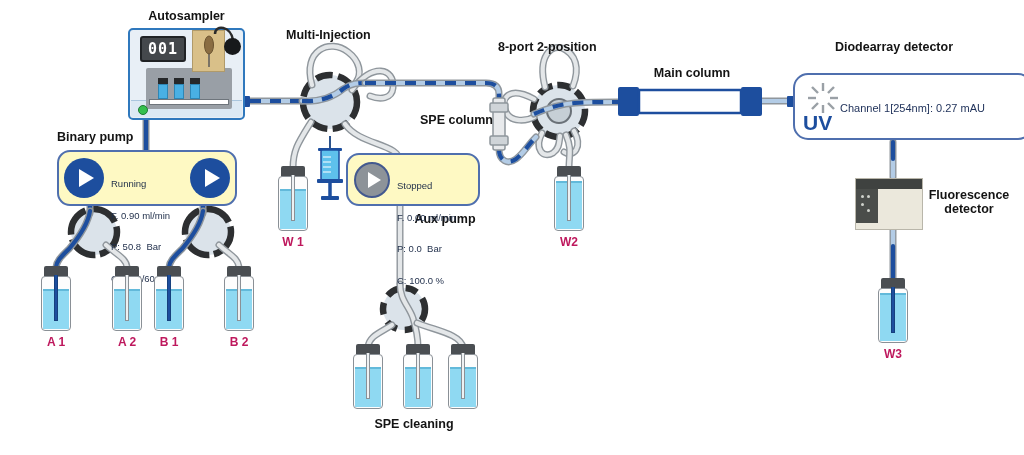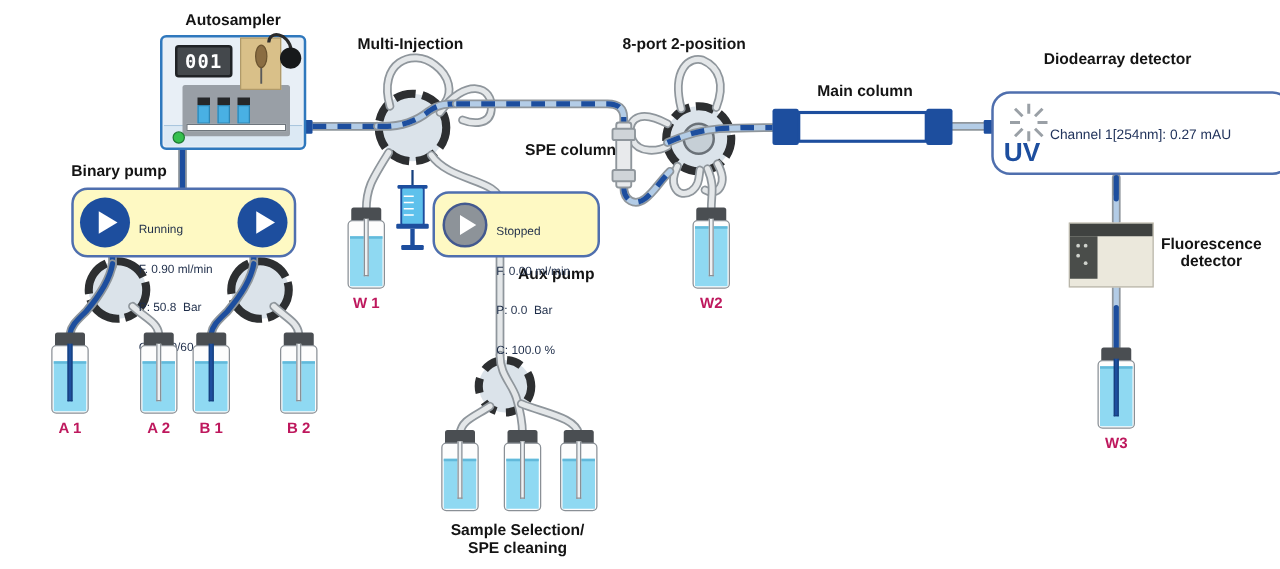--- a/index.html
+++ b/index.html
@@ -344,27 +344,26 @@
     <span class="itube"></span>
       <span class="cap"></span>
     <span class="body">
         <span class="liquid"></span>
       </span>
   </div>
 
   <div class="lbl" style="left:128px;top:9px;width:117px;text-align:center;">Autosampler</div>
   <div class="lbl" style="left:57px;top:130px;">Binary pump</div>
   <div class="lbl" style="left:286px;top:28px;">Multi-Injection</div>
-  <div class="lbl" style="left:498px;top:28px;">8-port 2-position</div>
+  <div class="lbl" style="left:498px;top:40px;">8-port 2-position</div>
   <div class="lbl" style="left:420px;top:113px;">SPE column</div>
   <div class="lbl" style="left:632px;top:66px;width:120px;text-align:center;">Main column</div>
   <div class="lbl center" style="left:925px;top:188px;width:88px;">
     <div>Fluorescence</div>
     <div>detector</div>
   </div>
   <div class="lbl" style="left:814px;top:40px;width:160px;text-align:center;">Diodearray detector</div>
   <div class="lbl" style="left:405px;top:212px;width:80px;text-align:center;">Aux pump</div>
   <div class="lbl center" style="left:334px;top:417px;width:160px;">
-    <div>Sample Selection/</div>
     <div>SPE cleaning</div>
   </div>
 
 </div>
 
 </body></html>

